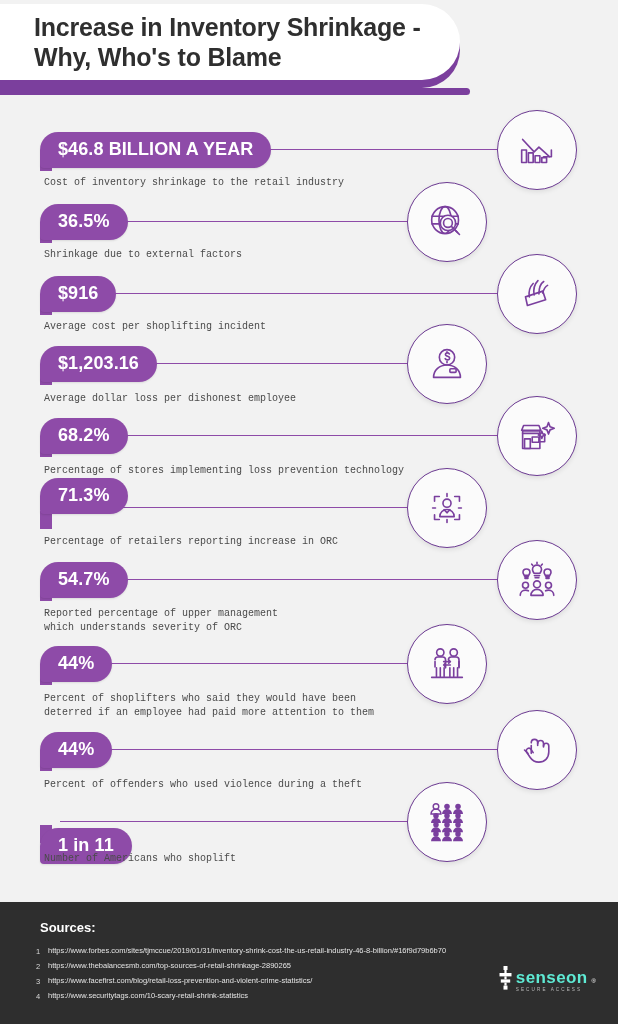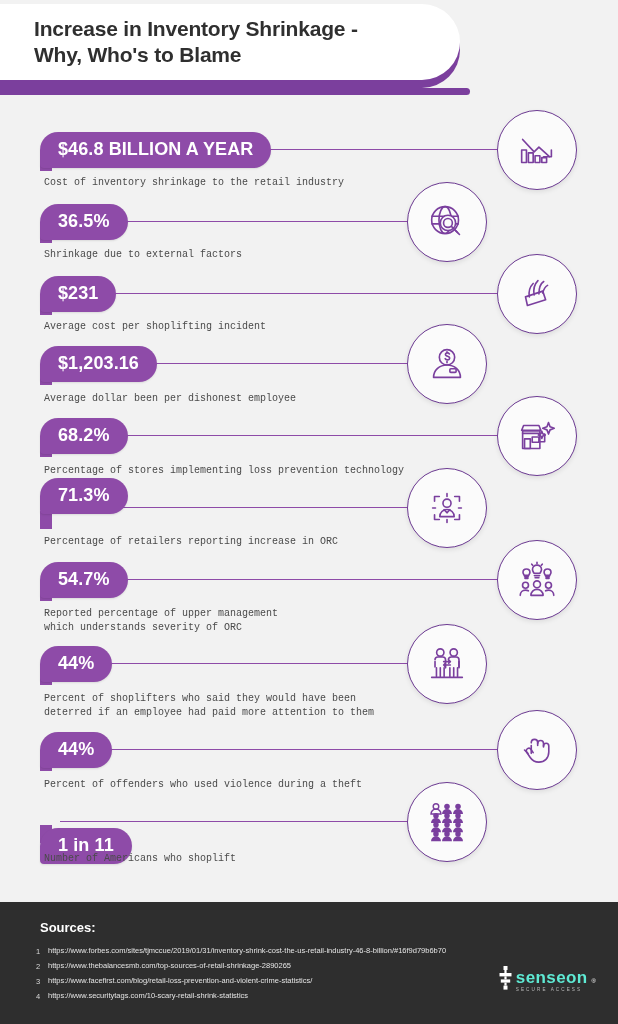--- a/index.html
+++ b/index.html
@@ -18,21 +18,21 @@
     position:absolute;left:-20px;top:12px;width:480px;height:76px;
     background:#7b3f9d;border-radius:0 40px 40px 0;
   }
   .header-banner{
     position:absolute;left:-20px;top:4px;width:480px;height:76px;
     background:#ffffff;border-radius:0 40px 40px 0;
     display:flex;align-items:center;
   }
   .header-title{
     margin-left:54px;margin-right:12px;
-    color:#2f2f2f;font-size:21px;font-weight:bold;line-height:1.22;
+    color:#2f2f2f;font-size:25px;font-weight:bold;line-height:1.22;
     letter-spacing:-0.2px;
     white-space:pre-line;
   }
   .header-rule{
     position:absolute;left:0;top:88px;width:470px;height:7px;background:#7b3f9d;
     border-radius:0 4px 4px 0;
   }
 
   
   .rows{position:absolute;left:0;top:100px;width:618px;height:780px;}
@@ -145,37 +145,37 @@
             <circle cx="25" cy="25" r="8" fill="#fbfbfb"></circle>
             <circle cx="25" cy="25" r="4.6"></circle>
             <path d="M28.6 28.6 L35 35"></path>
             <path d="M33 33 l4 4"></path>
           </svg>
         </div>
       </div>
       <div class="row" style="top: 0px;">
         <div class="connector" style="top: 192.5px; left: 60px; width: 437px;"></div>
         <div class="pill-tail" style="top: 197px; height: 18px;"></div>
-        <div class="pill" style="top: 176px;">$231</div>
+        <div class="pill" style="top: 176px;">$916</div>
         <div class="caption" style="top: 220px;">Average cost per shoplifting incident</div>
         <div class="icon-circle" style="left: 497px; top: 153.5px;">
           <svg width="46" height="46" viewBox="0 0 48 48" fill="none" stroke="#7a3f9e" stroke-width="1.7" stroke-linecap="round" stroke-linejoin="round">
             <path d="M14 36 L12 27 L30 21 L33 30 Z"></path>
             <path d="M16 27 C15 21 17 16 20 13"></path>
             <path d="M21 25 C20 19 22 13 25 10"></path>
             <path d="M26 24 C26 18 28 13 31 11"></path>
             <path d="M30 23 C31 19 33 16 35 15"></path>
           </svg>
         </div>
       </div>
       <div class="row" style="top: 0px;">
         <div class="connector" style="top: 262.5px; left: 60px; width: 347px;"></div>
         <div class="pill-tail" style="top: 267px; height: 18px;"></div>
         <div class="pill" style="top: 246px;">$1,203.16</div>
-        <div class="caption" style="top: 292px;">Average dollar been per dishonest employee</div>
+        <div class="caption" style="top: 292px;">Average dollar loss per dishonest employee</div>
         <div class="icon-circle" style="left: 407px; top: 223.5px;">
           <svg width="46" height="46" viewBox="0 0 48 48" fill="none" stroke="#7a3f9e" stroke-width="1.7" stroke-linecap="round" stroke-linejoin="round">
             <circle cx="24" cy="17" r="8"></circle>
             <path d="M26.5 13.5c-.8-1-2-1.4-3-1-1.4.5-1.6 2.2-.2 2.9 1.4.7 3 .6 3.4 2 .4 1.4-1 2.5-2.4 2.3-1-.1-1.8-.6-2.2-1.3"></path>
             <path d="M24 11.4v1.2M24 21.4v1.2"></path>
             <path d="M10 38c0-7.7 6.3-13 14-13s14 5.3 14 13Z"></path>
             <rect x="27" y="29" width="6.5" height="3.8" rx="1"></rect>
           </svg>
         </div>
       </div>

